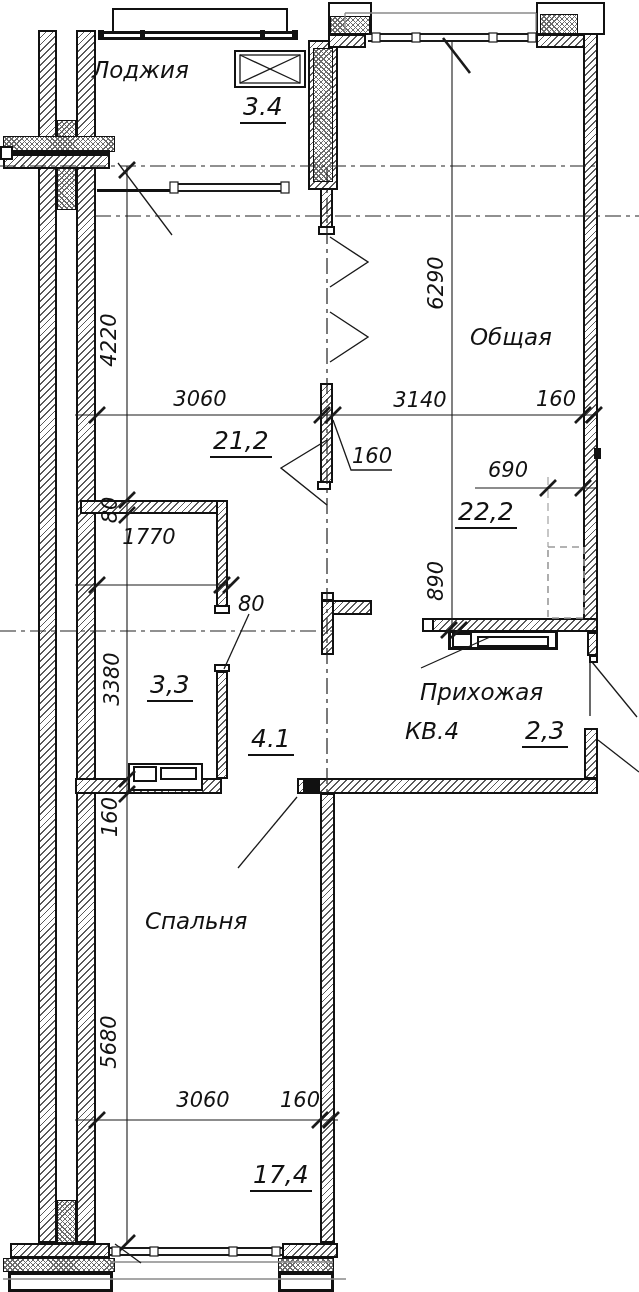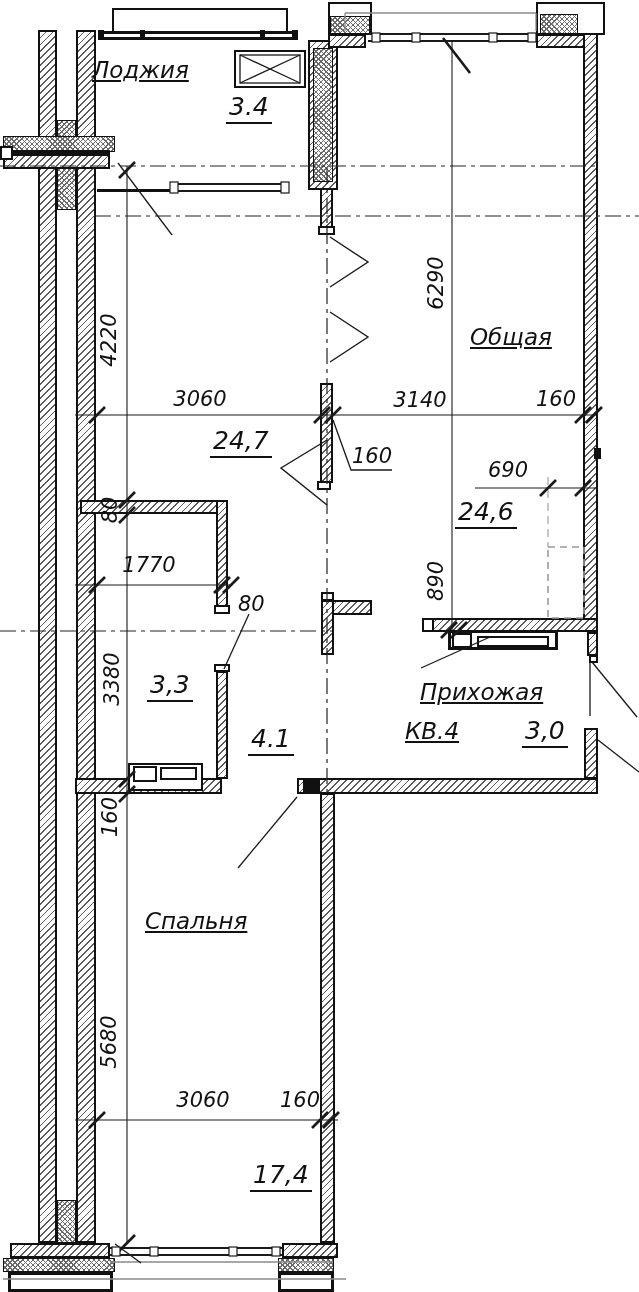--- a/index.html
+++ b/index.html
@@ -9,21 +9,21 @@
          background:repeating-linear-gradient(135deg,#fff 0 3.6px,#5a5a5a 3.6px 4.9px);}
   .xhatch{position:absolute;border:1.5px solid #111;box-sizing:border-box;
           background:repeating-linear-gradient(45deg,rgba(255,255,255,0) 0 2.6px,#6a6a6a 2.6px 3.6px),
                      repeating-linear-gradient(135deg,#fff 0 2.6px,#6a6a6a 2.6px 3.6px);}
   .blackfill{position:absolute;background:#111;}
   .whitebox{position:absolute;background:#fff;border:2px solid #111;box-sizing:border-box;}
   .thickbox{position:absolute;background:#fff;border:3px solid #111;box-sizing:border-box;}
   .openbox{position:absolute;background:#fff;border:2px solid #111;border-bottom:none;box-sizing:border-box;}
   .glaze{position:absolute;background:#fff;border-top:3px solid #111;border-bottom:3px solid #111;box-sizing:border-box;}
   svg.layer{position:absolute;left:0;top:0;pointer-events:none;}
-  .lbl{position:absolute;font-style:italic;font-size:23px;white-space:nowrap;color:#111;z-index:30;text-decoration:underline;}
+  .lbl{position:absolute;font-style:italic;font-size:23px;white-space:nowrap;color:#111;z-index:30;}
   .area{position:absolute;font-style:italic;font-size:25px;white-space:nowrap;color:#111;
         border-bottom:2px solid #111;padding:0 3px 1px 3px;z-index:30;}
   .dim{position:absolute;font-style:italic;font-size:21px;white-space:nowrap;color:#111;z-index:30;}
   .rot{transform:translate(-50%,-50%) rotate(-90deg);}
   .ctr{transform:translate(-50%,0);}
 </style>
 </head>
 <body>
 
 <div id="plan">
@@ -199,46 +199,46 @@
       <rect x="170" y="182" width="8" height="11"></rect>
         <rect x="281" y="182" width="8" height="11"></rect>
       <rect x="112" y="1247" width="8" height="9"></rect>
         <rect x="150" y="1247" width="8" height="9"></rect>
       <rect x="229" y="1247" width="8" height="9"></rect>
         <rect x="272" y="1247" width="8" height="9"></rect>
     </g>
   </svg>
 
   <div class="lbl" style="left:92px;top:57px">Лоджия</div>
-  <div class="area" style="left:226px;top:92px">3.4</div>
-
-  <div class="area" style="left:210px;top:426px">24,7</div>
+  <div class="area" style="left:240px;top:92px">3.4</div>
+
+  <div class="area" style="left:210px;top:426px">21,2</div>
 
   <div class="lbl" style="left:470px;top:324px">Общая</div>
-  <div class="area" style="left:455px;top:497px">24,6</div>
+  <div class="area" style="left:455px;top:497px">22,2</div>
 
   <div class="lbl" style="left:420px;top:679px">Прихожая</div>
   <div class="lbl" style="left:405px;top:718px">КВ.4</div>
-  <div class="area" style="left:522px;top:716px">3,0</div>
+  <div class="area" style="left:522px;top:716px">2,3</div>
 
   <div class="area" style="left:147px;top:670px">3,3</div>
   <div class="area" style="left:248px;top:724px">4.1</div>
 
   <div class="lbl" style="left:145px;top:908px">Спальня</div>
   <div class="area" style="left:250px;top:1160px">17,4</div>
 
   <div class="dim rot" style="left:109px;top:340px">4220</div>
   <div class="dim rot" style="left:436px;top:283px">6290</div>
   <div class="dim ctr" style="left:200px;top:387px">3060</div>
   <div class="dim ctr" style="left:420px;top:388px">3140</div>
   <div class="dim ctr" style="left:556px;top:387px">160</div>
   <div class="dim" style="left:352px;top:444px">160</div>
   <div class="dim ctr" style="left:508px;top:458px">690</div>
   <div class="dim rot" style="left:110px;top:510px">80</div>
-  <div class="dim ctr" style="left:149px;top:553px">1770</div>
+  <div class="dim ctr" style="left:149px;top:525px">1770</div>
   <div class="dim" style="left:238px;top:592px">80</div>
   <div class="dim rot" style="left:112px;top:679px">3380</div>
   <div class="dim rot" style="left:436px;top:581px">890</div>
   <div class="dim rot" style="left:110px;top:817px">160</div>
   <div class="dim rot" style="left:109px;top:1042px">5680</div>
   <div class="dim ctr" style="left:203px;top:1088px">3060</div>
   <div class="dim ctr" style="left:300px;top:1088px">160</div>
 
 </div>
 

